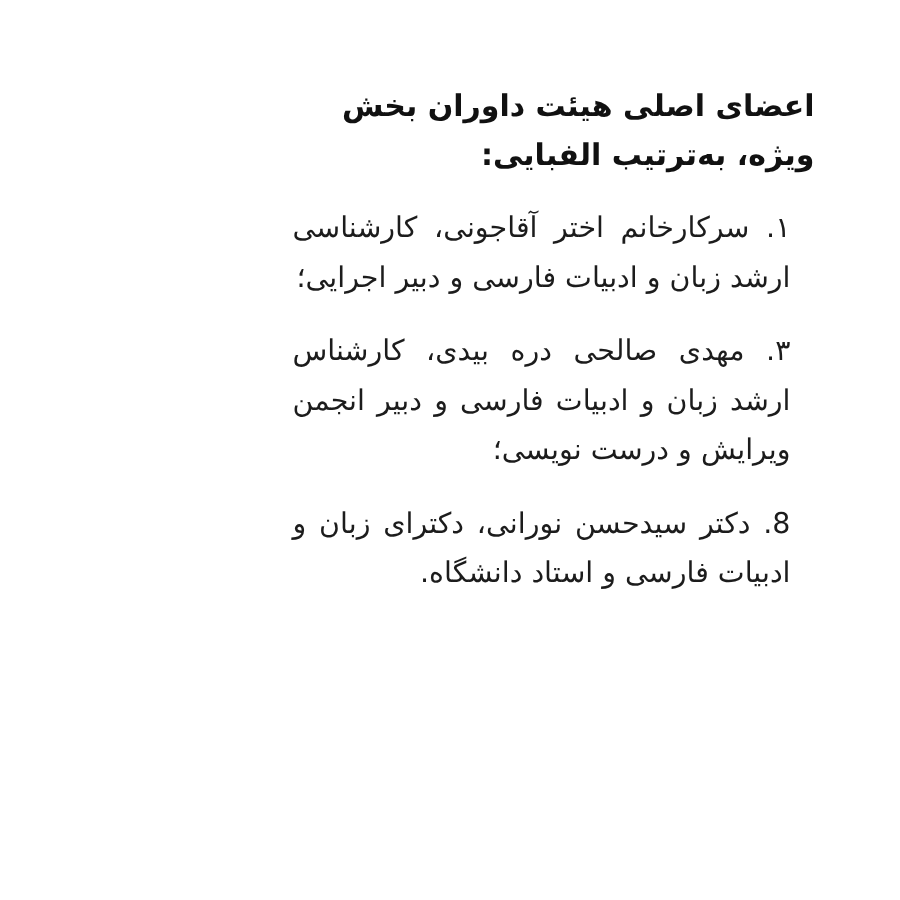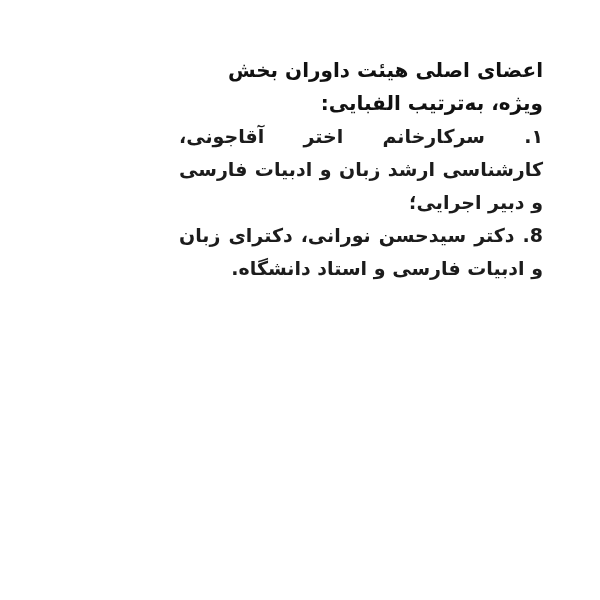--- a/index.html
+++ b/index.html
@@ -29,30 +29,31 @@
   .doc-title {
     font-size: 20px;
     font-weight: bold;
     line-height: 33px;
     margin: 0;
     text-align: right;
     color: #111111;
   }
   .member-item {
     font-size: 19px;
-    font-weight: bold;
+    font-weight: normal;
     line-height: 33px;
-    margin: 0;
+    margin: 16px;
     text-align: justify;
     text-justify: inter-word;
     color: #1c1c1c;
   }
 </style>
 </head>
 <body>
 
 <div class="page">
   <div class="text-block">
     <h1 class="doc-title">اعضای اصلی هیئت داوران بخش ویژه، به‌ترتیب الفبایی:</h1>
     <p class="member-item">۱. سرکارخانم اختر آقاجونی، کارشناسی ارشد زبان و ادبیات فارسی و دبیر اجرایی؛</p>
+    <p class="member-item">۳. مهدی صالحی دره بیدی، کارشناس ارشد زبان و ادبیات فارسی و دبیر انجمن ویرایش و درست نویسی؛</p>
     <p class="member-item">8. دکتر سیدحسن نورانی، دکترای زبان و ادبیات فارسی و استاد دانشگاه.</p>
   </div>
 </div>
 
 </body></html>

